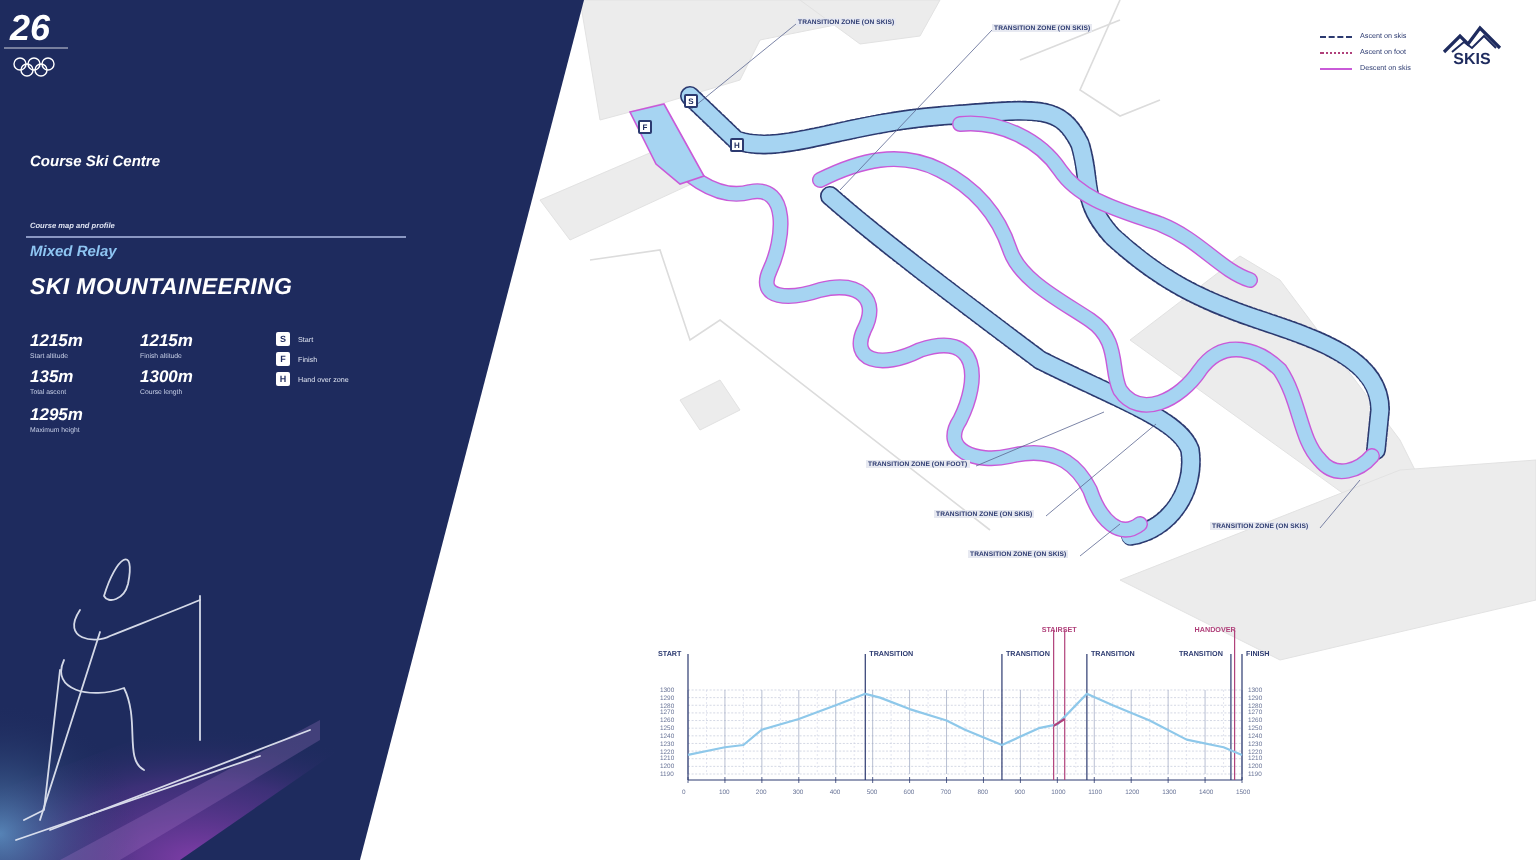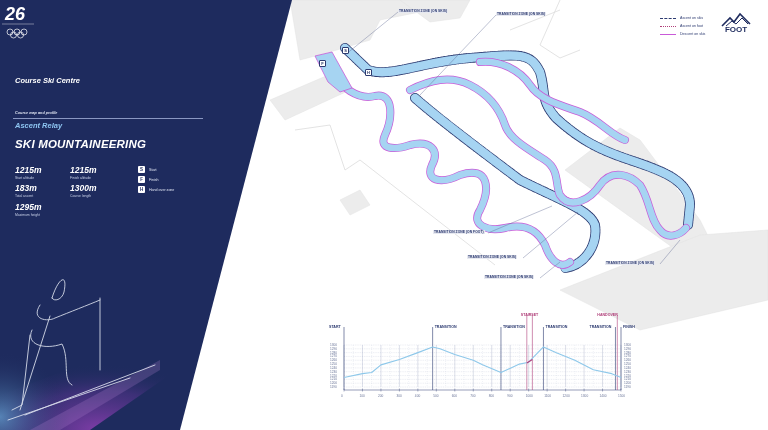--- a/index.html
+++ b/index.html
@@ -124,21 +124,21 @@
   </div>
   <div class="row">
     <span class="swatch" style="border-top:1.2px solid #c95ad8;"></span>
     <span class="txt">Descent on skis</span>
   </div>
 </div>
 <svg class="ismf" viewBox="0 0 40 32">
   <path d="M6,16 L14,8 L18,12 L24,4 L34,14" fill="none" stroke="#1e2b5e" stroke-width="1.6"></path>
   <path d="M10,16 L16,11 L20,14 L26,8 L32,14" fill="none" stroke="#1e2b5e" stroke-width="1"></path>
 </svg>
-<div class="ismf-text">FOOT</div>
+<div class="ismf-text">SKIS</div>
 
 <div class="panel">
   <svg width="768" height="430" viewBox="0 0 768 430">
     <defs>
       <radialGradient id="glowP" cx="0.45" cy="1.0" r="0.6">
         <stop offset="0" stop-color="#8a3fb0" stop-opacity="0.9"></stop>
         <stop offset="0.6" stop-color="#5a3590" stop-opacity="0.5"></stop>
         <stop offset="1" stop-color="#1e2b5e" stop-opacity="0"></stop>
       </radialGradient>
       <radialGradient id="glowB" cx="0.0" cy="0.9" r="0.5">
@@ -177,32 +177,32 @@
           <circle cx="17" cy="32" r="3"></circle>
           <circle cx="24" cy="32" r="3"></circle>
         <circle cx="13.5" cy="35" r="3"></circle>
           <circle cx="20.5" cy="35" r="3"></circle>
       </g>
     </svg>
     <div class="venue">Course Ski Centre</div>
     <div class="discipline">SKI MOUNTAINEERING</div>
     <div class="subtitle">Course map and profile</div>
     <div class="divider"></div>
-    <div class="event">Ascent Relay</div>
+    <div class="event">Mixed Relay</div>
 
     <div class="stat" style="left:15px;top:166px;">
       <span class="val">1215m</span>
       <span class="lbl">Start altitude</span>
     </div>
     <div class="stat" style="left:70px;top:166px;">
       <span class="val">1215m</span>
       <span class="lbl">Finish altitude</span>
     </div>
     <div class="stat" style="left:15px;top:184px;">
-      <span class="val">183m</span>
+      <span class="val">135m</span>
       <span class="lbl">Total ascent</span>
     </div>
     <div class="stat" style="left:70px;top:184px;">
       <span class="val">1300m</span>
       <span class="lbl">Course length</span>
     </div>
     <div class="stat" style="left:15px;top:203px;">
       <span class="val">1295m</span>
       <span class="lbl">Maximum height</span>
     </div>

